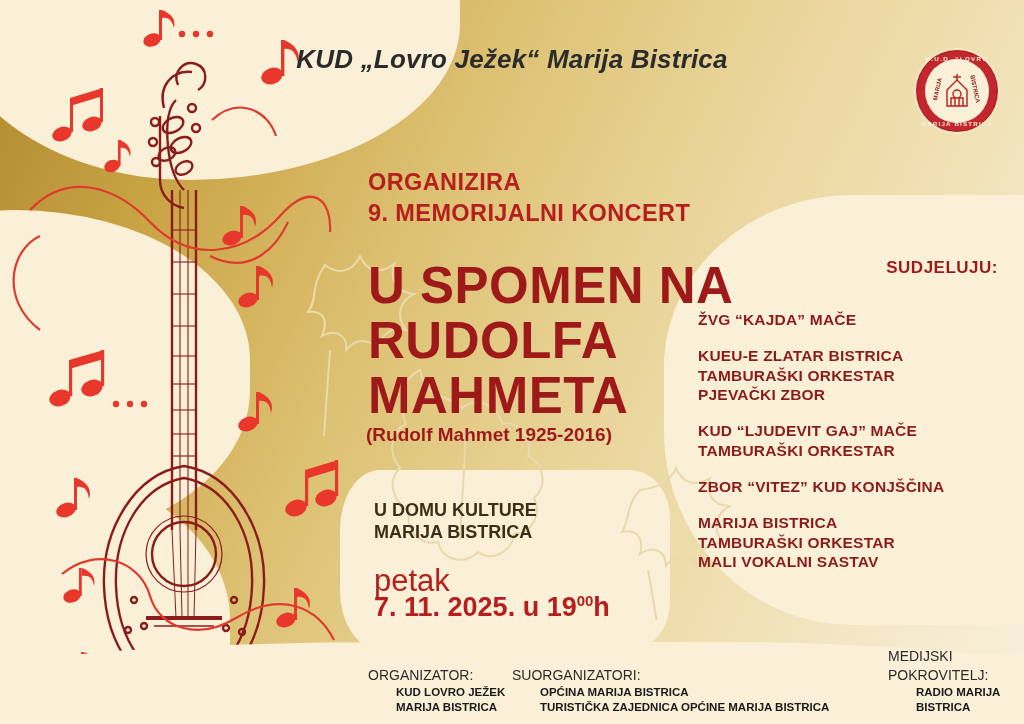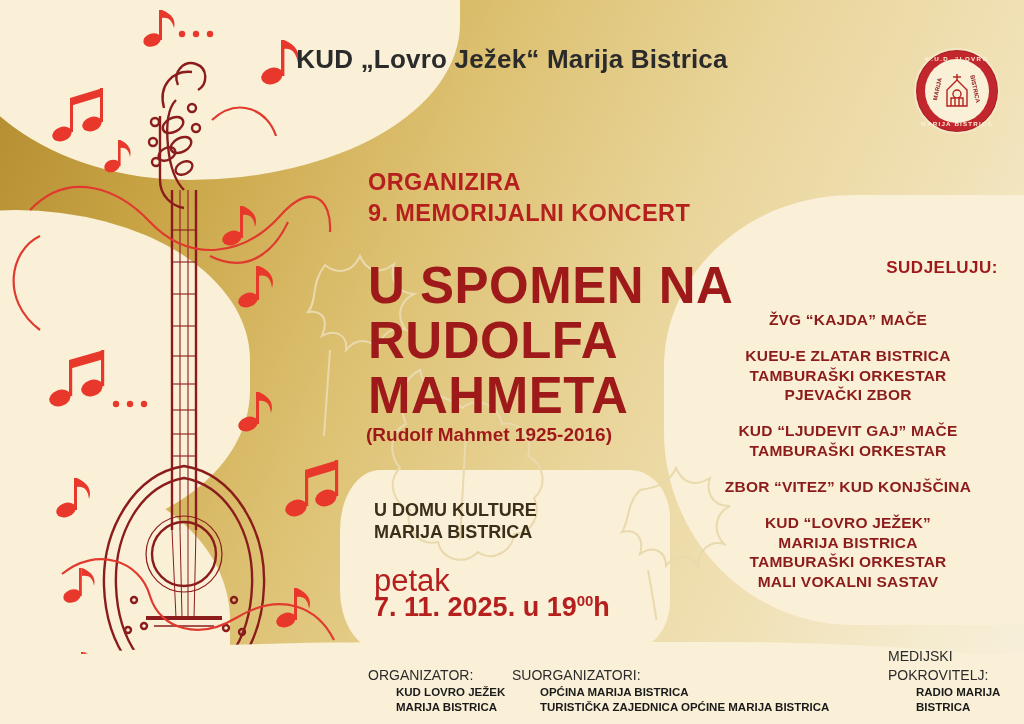--- a/index.html
+++ b/index.html
@@ -81,20 +81,21 @@
   .header-title {
     position: absolute;
     left: 0;
     top: 44px;
     width: 1024px;
     text-align: center;
     font-size: 26px;
     font-weight: bold;
     color: #2b2b2b;
     letter-spacing: 0.2px;
+    font-style: italic;
   }
 
   
   .logo {
     position: absolute;
     right: 24px;
     top: 48px;
     width: 82px;
     height: 82px;
     border-radius: 50%;
@@ -225,21 +226,21 @@
     font-size: 17px;
     font-weight: bold;
     color: #9e1a1a;
     letter-spacing: 0.5px;
   }
   .participants-list {
     position: absolute;
     right: 26px;
     top: 310px;
     width: 300px;
-    text-align: center;
+    text-align: left;
   }
   .participant-group {
     margin-bottom: 16px;
     font-size: 15.5px;
     font-weight: bold;
     color: #8c1c1c;
     line-height: 1.28;
     letter-spacing: 0.2px;
   }
 
@@ -493,21 +494,20 @@
       <div>PJEVAČKI ZBOR</div>
     </div>
     <div class="participant-group">
       <div>KUD “LJUDEVIT GAJ” MAČE</div>
       <div>TAMBURAŠKI ORKESTAR</div>
     </div>
     <div class="participant-group">
       <div>ZBOR “VITEZ” KUD KONJŠČINA</div>
     </div>
     <div class="participant-group">
-      <div>KUD “LOVRO JEŽEK”</div>
       <div>MARIJA BISTRICA</div>
       <div>TAMBURAŠKI ORKESTAR</div>
       <div>MALI VOKALNI SASTAV</div>
     </div>
   </div>
 
   <div class="footer-col footer-org">
     <div class="footer-label">ORGANIZATOR:</div>
     <div class="footer-value">KUD LOVRO JEŽEK</div>
     <div class="footer-value">MARIJA BISTRICA</div>

